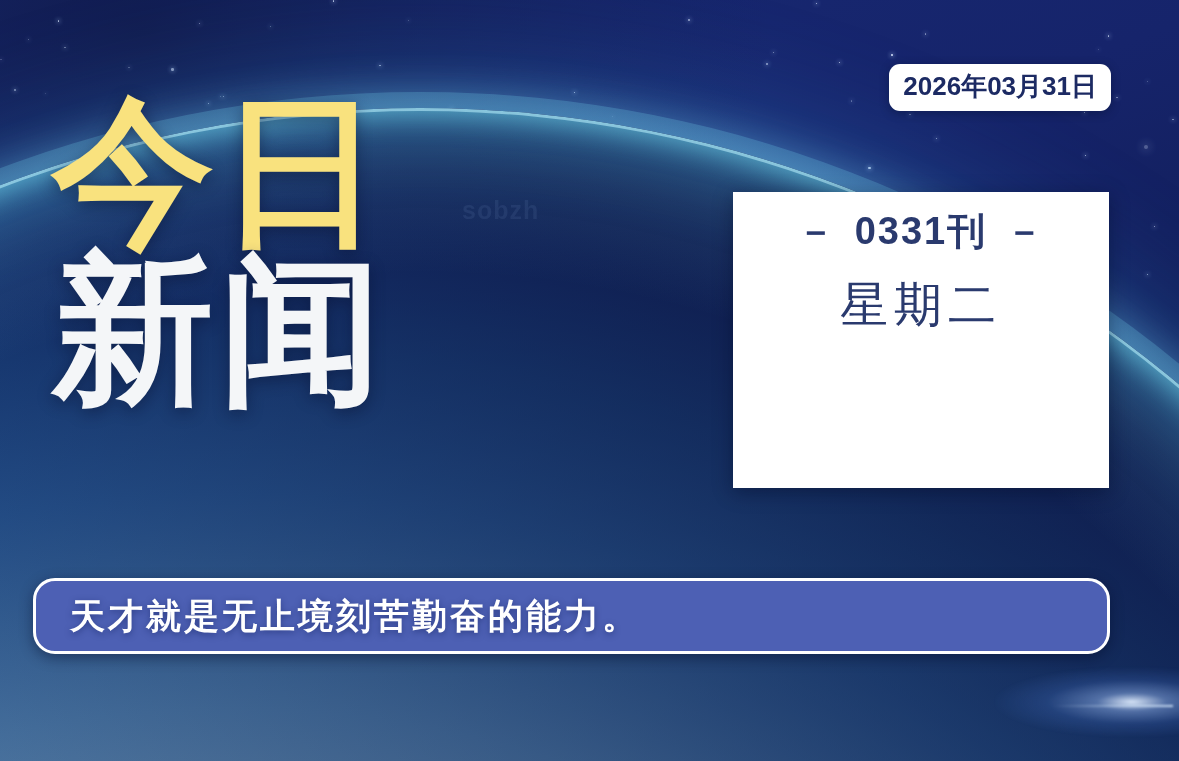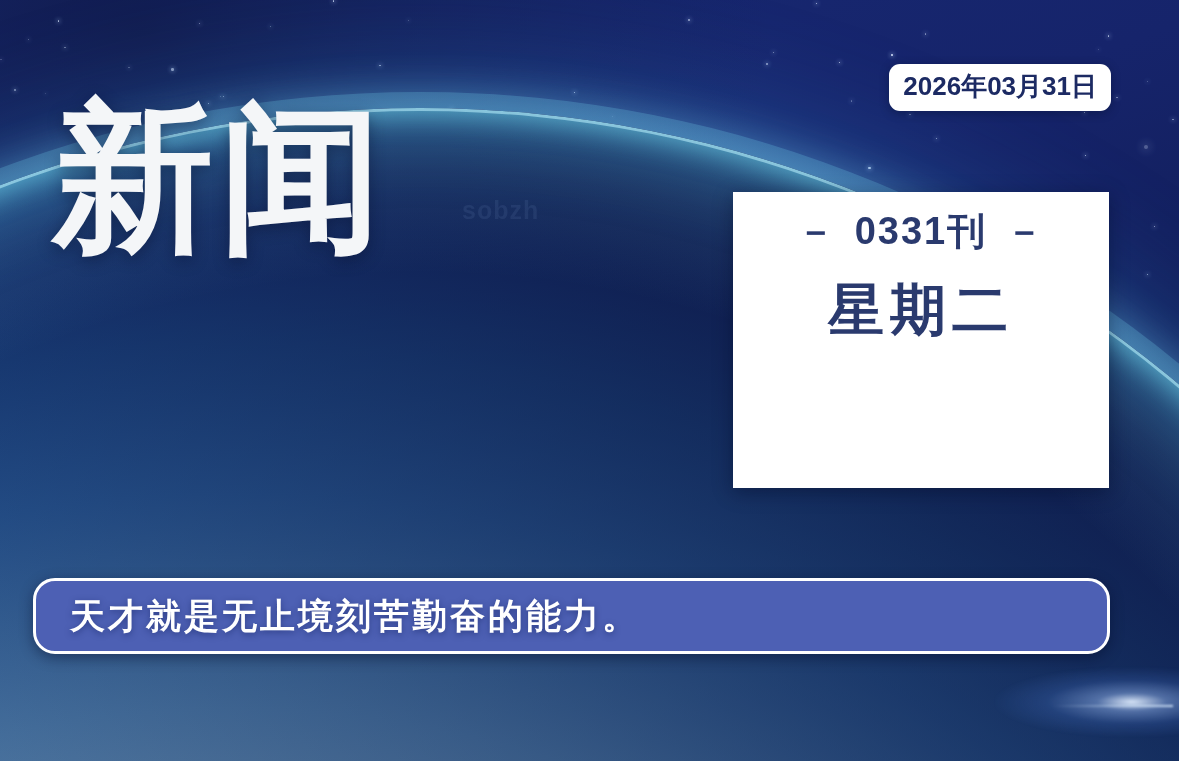--- a/index.html
+++ b/index.html
@@ -154,21 +154,21 @@
     align-items:center;justify-content:flex-start;
     padding-top:14px;box-sizing:border-box;
     color:#2a3a6e;
   }
   .card .issue{
     font-size:38px;font-weight:800;letter-spacing:2px;
     display:flex;align-items:center;gap:18px;
   }
   .card .issue .dash{font-weight:700;}
   .card .weekday{
-    font-size:56px;font-weight:700;letter-spacing:6px;margin-top:16px;
+    font-size:48px;font-weight:400;letter-spacing:6px;margin-top:16px;
   }
   .card .lunar{
     font-size:60px;font-weight:900;letter-spacing:6px;margin-top:34px;
   }
 
   
   .quote{
     position:absolute;left:33px;top:578px;
     width:1077px;height:76px;
     background:#4d60b4;
@@ -341,20 +341,21 @@
     <div class="earth" style="box-shadow:none;background:transparent;overflow:visible;">
       <div class="rim2"></div>
     </div>
   </div>
 
   <div class="flare"></div>
 
   <div class="watermark">sobzh</div>
 
   <div class="headline">
+    <span class="l1">今日</span>
     <span class="l2">新闻</span>
   </div>
 
   <div class="date-badge">2026年03月31日</div>
 
 
   <div class="card">
     <div class="issue">
       <span class="dash">－</span>
       <span>0331刊</span>

